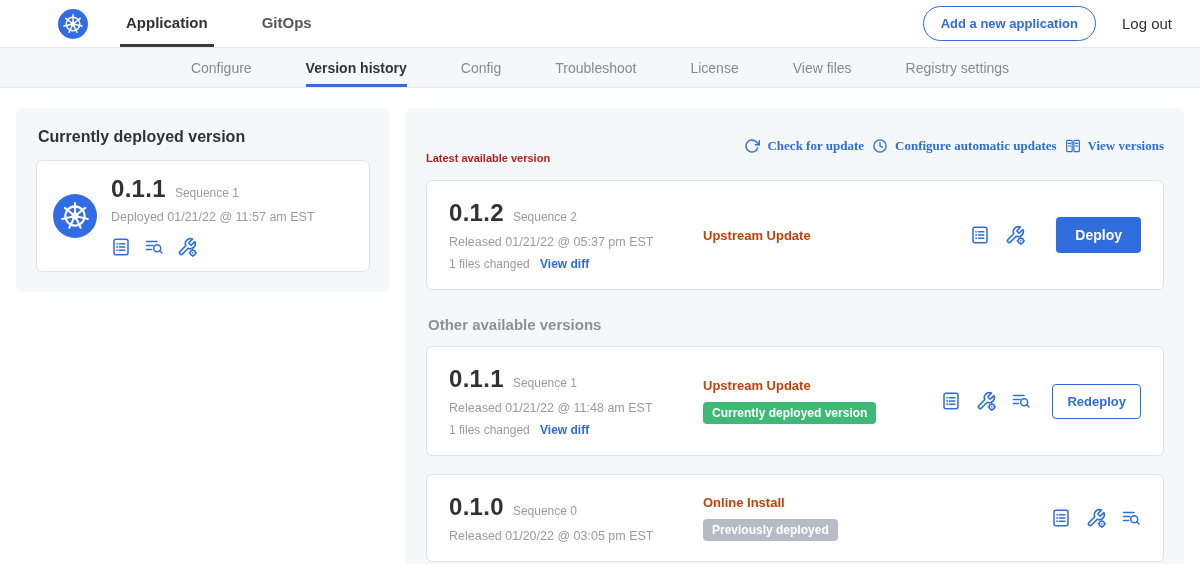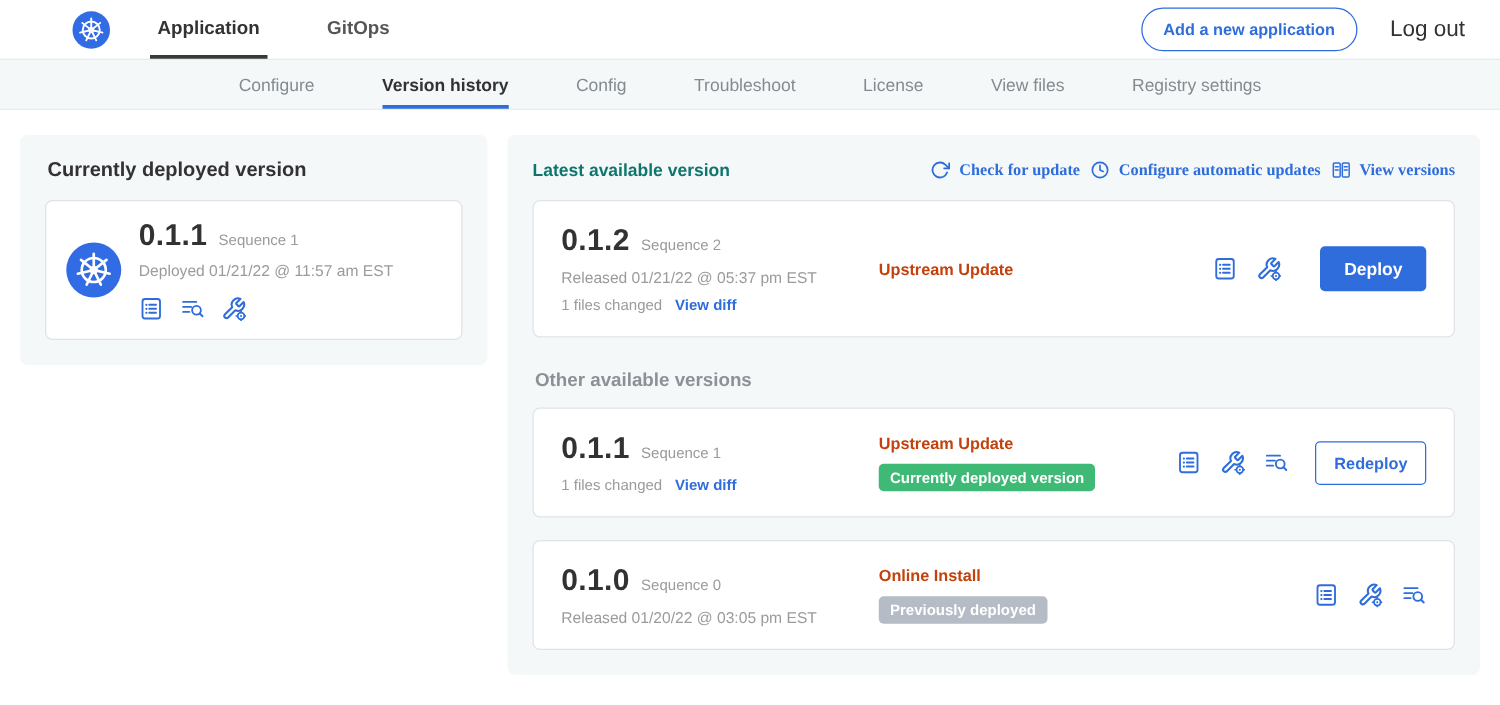--- a/index.html
+++ b/index.html
@@ -17,21 +17,21 @@
   .topbar-left{display:flex;align-items:stretch;gap:32px;}
   .k8s-logo{width:30px;height:30px;border-radius:50%;background:var(--k8s-blue);display:flex;align-items:center;justify-content:center;align-self:center;flex-shrink:0;}
   .k8s-logo svg{width:24px;height:24px;}
   .k8s-logo.md{width:44px;height:44px;}
   .k8s-logo.md svg{width:34px;height:34px;}
   .topbar-tabs{display:flex;gap:42px;align-items:stretch;}
   .top-tab{display:flex;align-items:center;padding:0 6px;font-size:15px;color:#565656;font-weight:600;border-bottom:3px solid transparent;cursor:pointer;}
   .top-tab.active{color:var(--text-dark);font-weight:700;border-bottom-color:#3a3a3a;}
   .topbar-right{display:flex;align-items:center;gap:26px;}
   .add-app-btn{background:#fff;border:1px solid var(--accent);color:var(--accent);font-weight:700;font-size:13px;padding:9px 17px;border-radius:18px;cursor:pointer;font-family:inherit;}
-  .logout{font-size:18px;color:var(--text-dark);cursor:pointer;}
+  .logout{font-size:15px;color:var(--text-dark);cursor:pointer;}
 
   
   .subnav{height:41px;background:var(--panel-bg);border-top:1px solid #e8ebed;border-bottom:1px solid #e8ebed;display:flex;justify-content:center;gap:54px;align-items:stretch;}
   .subnav-item{display:flex;align-items:center;font-size:14px;color:#848b90;cursor:pointer;border-bottom:3px solid transparent;padding-top:3px;}
   .subnav-item.active{color:var(--text-dark);font-weight:700;border-bottom-color:var(--accent);}
 
   
   .content{display:flex;gap:16px;padding:20px 16px;align-items:flex-start;}
   .panel{background:var(--panel-bg);border-radius:6px;padding:20px;}
   .left-panel{width:374px;flex-shrink:0;}
@@ -42,21 +42,21 @@
 
   .version-line{display:flex;align-items:baseline;gap:9px;}
   .version-big{font-size:24px;font-weight:700;color:var(--text-dark);letter-spacing:.3px;}
   .sequence{font-size:12px;color:var(--text-muted);}
   .muted-line{font-size:12.5px;color:var(--text-muted);margin-top:7px;}
   .icon-row{display:flex;gap:13px;margin-top:13px;}
   .icon-btn{width:20px;height:20px;color:var(--accent);cursor:pointer;display:inline-block;}
   .ic{width:100%;height:100%;display:block;}
 
   .right-head{display:flex;justify-content:space-between;align-items:center;margin-bottom:16px;}
-  .right-title{font-size:14px;font-weight:700;color:#0f766e;}
+  .right-title{font-size:11px;font-weight:700;color:#b91c1c;margin-top:24px;}
   .hdr-links{display:flex;gap:8px;align-items:flex-end;font-family:Liberation Serif, serif;}
   .hdr-link{display:flex;align-items:center;gap:7px;color:var(--accent);font-size:13px;font-weight:600;cursor:pointer;}
   .hdr-link .hicon{width:16px;height:16px;display:inline-block;}
 
   .version-card{background:#fff;border:1px solid var(--card-border);border-radius:6px;padding:18px 22px;display:flex;align-items:center;}
   .vc-left{width:254px;flex-shrink:0;}
   .vc-mid{flex:1;}
   .vc-right{display:flex;align-items:center;gap:15px;}
   .released{font-size:12.5px;color:var(--text-muted);margin-top:8px;}
   .files-line{margin-top:8px;font-size:12px;color:var(--text-muted);}
@@ -279,20 +279,21 @@
       </div>
 
       <h3 class="other-title">Other available versions</h3>
 
       <div class="version-card card-gap-sm">
         <div class="vc-left">
           <div class="version-line">
             <span class="version-big">0.1.1</span>
             <span class="sequence">Sequence 1</span>
           </div>
+          <div class="released">Released 01/21/22 @ 11:48 am EST</div>
           <div class="files-line">
             <span>1 files changed</span>
             <span class="view-diff">View diff</span>
           </div>
         </div>
         <div class="vc-mid">
           <div class="source-label">Upstream Update</div>
           <span class="badge green">Currently deployed version</span>
         </div>
         <div class="vc-right">

